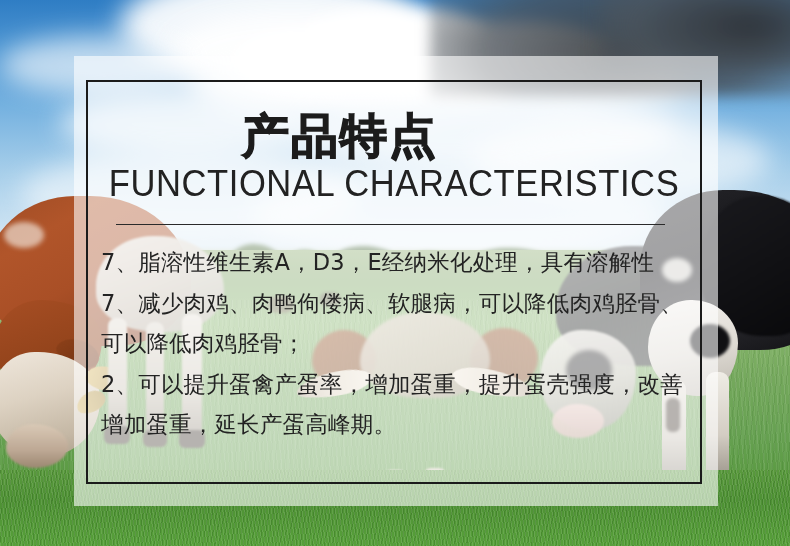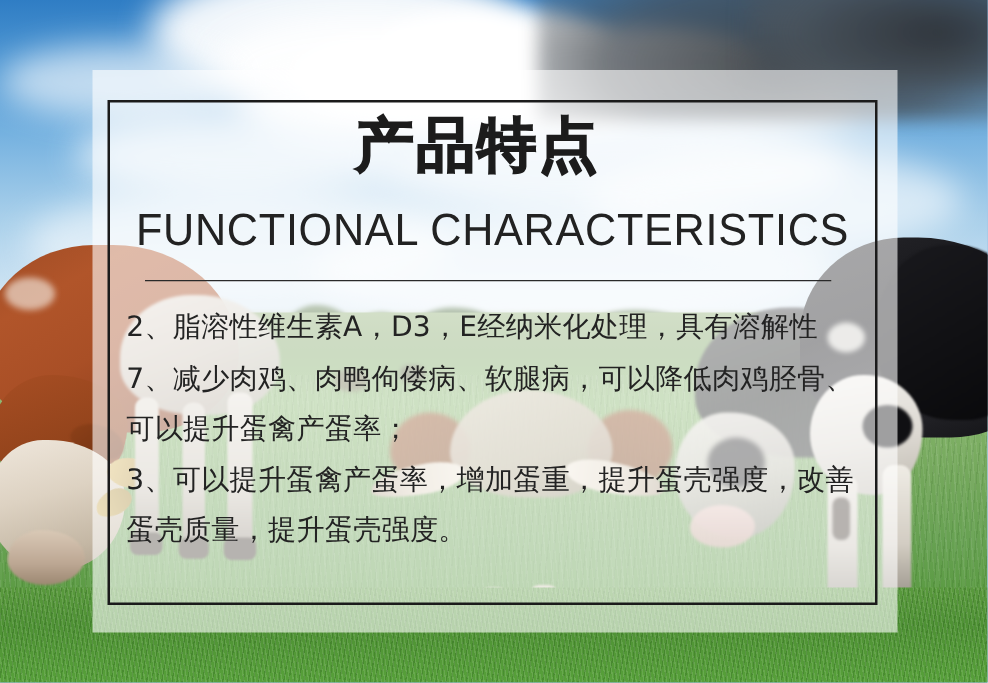--- a/index.html
+++ b/index.html
@@ -163,26 +163,25 @@
   .panel-border{
     position:absolute;left:86px;top:80px;width:616px;height:404px;
     border:2px solid #1b1b1b;
     box-sizing:border-box;
   }
 
   
   .content{position:absolute;left:86px;top:80px;width:616px;height:404px;}
 
   .title-cn{
-    position:absolute;left:0;top:12px;width:508px;text-align:center;
+    position:absolute;left:0;top:32px;width:508px;text-align:center;
     font-family:"Liberation Sans","DejaVu Sans",sans-serif;
     font-size:47px;line-height:1;font-weight:700;letter-spacing:2px;
     color:#1c1c1c;
     text-shadow:0 1px 0 rgba(255,255,255,.35);
-    margin-left:42px;
     -webkit-text-stroke:1.3px #1c1c1c;
   }
   .title-en{
     position:absolute;left:0;top:86px;width:616px;text-align:center;
     font-family:"Liberation Sans Narrow","Liberation Sans","DejaVu Sans Condensed",sans-serif;
     font-size:36px;line-height:1;font-weight:300;letter-spacing:.6px;
     color:#222;
     transform:scaleX(.96);transform-origin:center;
   }
   .divider{
@@ -300,21 +299,21 @@
 
   <div class="content">
 
     <div class="title-cn">产品特点</div>
 
     <div class="title-en">FUNCTIONAL CHARACTERISTICS</div>
 
     <div class="divider"></div>
 
     <div class="body-list">
-      <div class="line">2、脂溶性维生素A，D3，E经纳米化处理，具有溶解性</div>
+      <div class="line">7、脂溶性维生素A，D3，E经纳米化处理，具有溶解性</div>
       <div class="line">7、减少肉鸡、肉鸭佝偻病、软腿病，可以降低肉鸡胫骨、</div>
-      <div class="line">可以提升蛋禽产蛋率；</div>
-      <div class="line">3、可以提升蛋禽产蛋率，增加蛋重，提升蛋壳强度，改善</div>
-      <div class="line">蛋壳质量，提升蛋壳强度。</div>
+      <div class="line">可以降低肉鸡胫骨；</div>
+      <div class="line">2、可以提升蛋禽产蛋率，增加蛋重，提升蛋壳强度，改善</div>
+      <div class="line">增加蛋重，延长产蛋高峰期。</div>
     </div>
 
   </div>
 </div>
 
 </body></html>

